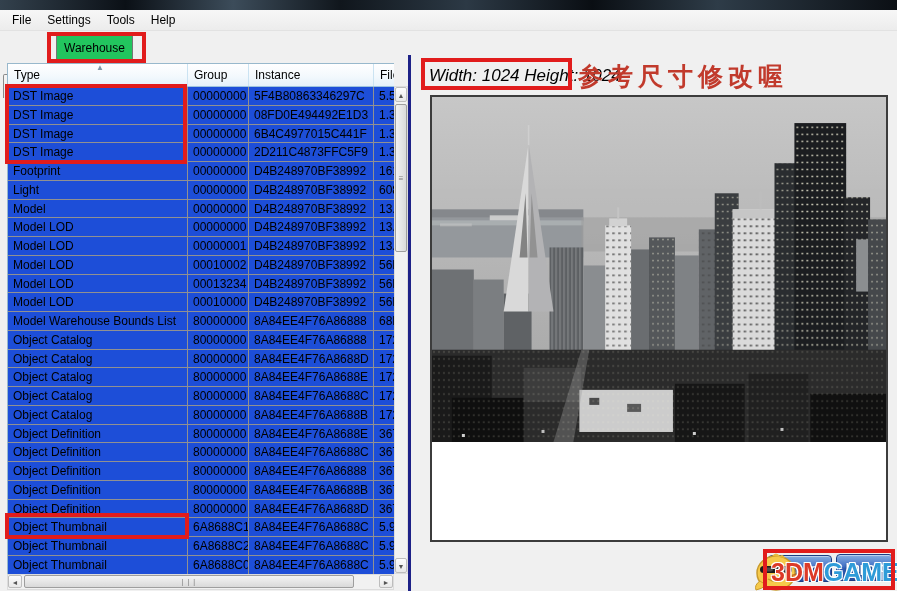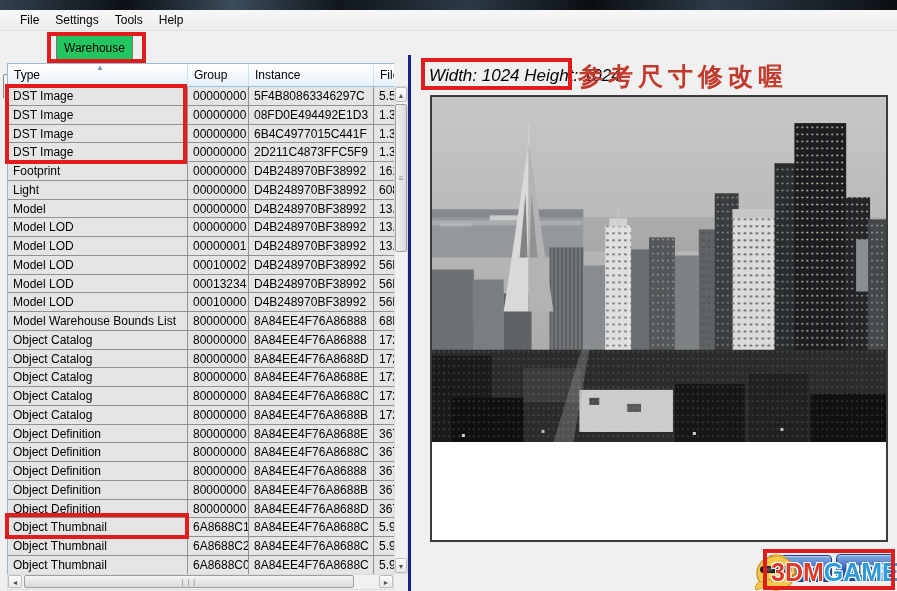--- a/index.html
+++ b/index.html
@@ -7,39 +7,39 @@
   body {
     position:relative; background:#f0f0f0;
     font-family:"Liberation Sans","DejaVu Sans",sans-serif;
     font-size:12px; color:#000;
   }
   
   .titlebar-strip { position:absolute; left:0; top:0; width:897px; height:10px;
     background:linear-gradient(90deg,#33414d 0%,#0b1016 14%,#3c4c5a 26%,#10161c 38%,#2c3945 52%,#0a0e13 66%,#2e3c48 80%,#0b0f14 100%); }
   .menubar { position:absolute; left:0; top:10px; width:897px; height:21px;
     background:linear-gradient(#f7f7f7,#ececec); border-bottom:1px solid #e2e2e2;
-    display:flex; align-items:center; padding-left:12px; }
+    display:flex; align-items:center; padding-left:4px; }
   .menu-item { padding:2px 8px; cursor:default; }
   .tabstrip { position:absolute; left:0; top:31px; width:897px; height:31px; background:#f0f0f0; }
   .tab-studio { position:absolute; left:3px; top:38px; width:56px; height:24px;
     background:linear-gradient(#f5f5f5,#e6e6e6); border:1px solid #898989; border-bottom:none;
     border-radius:2px 2px 0 0; padding:4px 0 0 6px;margin-top:36px; }
   .tab-warehouse { position:absolute; left:56px; top:34px; width:77px; height:28px;
     background:#22c55e; border:1px solid #767676; border-bottom:none; border-radius:2px 2px 0 0;
     text-align:center; padding-top:6px; z-index:2; }
   
   .table-panel { position:absolute; left:7px; top:63px; width:387px; height:511px;
     background:#fff; border-left:1px solid #98b8cc; border-top:1px solid #98b8cc; overflow:hidden; }
   .thead { position:absolute; left:0; top:0; width:387px; height:23px; display:flex;
     background:linear-gradient(#ffffff,#f3f9fd 55%,#e5f1fa); border-bottom:1px solid #9dc4de; }
   .hcell { position:relative; padding:4px 12px 0 6px; border-right:1px solid #cbe3f2;
     overflow:hidden; white-space:nowrap; }
   .sort-arrow { position:absolute; left:88px; top:-1px; font-size:8px; color:#7f97a8; }
   .tbody { position:absolute; left:0; top:23px; width:387px; }
-  .trow { display:flex; height:18.75px; background:#e5e5e5; }
+  .trow { display:flex; height:18.75px; background:#1d4ed8; }
   .tcell { border-right:1px solid #919191; border-bottom:1px solid #919191;
     padding:2px 0 0 5px; overflow:hidden; white-space:nowrap; height:18.75px; }
   .c-type { width:180px; } .c-group { width:61px; } .c-instance { width:125px; } .c-size { width:21px; border-right:none; }
   
   .vscroll { position:absolute; left:394px; top:86px; width:14px; height:488px;
     background:#f1f1f1; border:1px solid #dcdcdc; }
   .vscroll .arrow { position:absolute; left:0; width:12px; height:15px; font-size:7px;
     color:#555; text-align:center; padding-top:4px; background:linear-gradient(#fdfdfd,#e8e8e8);
     border:1px solid #bdbdbd; border-radius:2px; }
   .arrow-up { top:0; } .arrow-down { bottom:0; }

